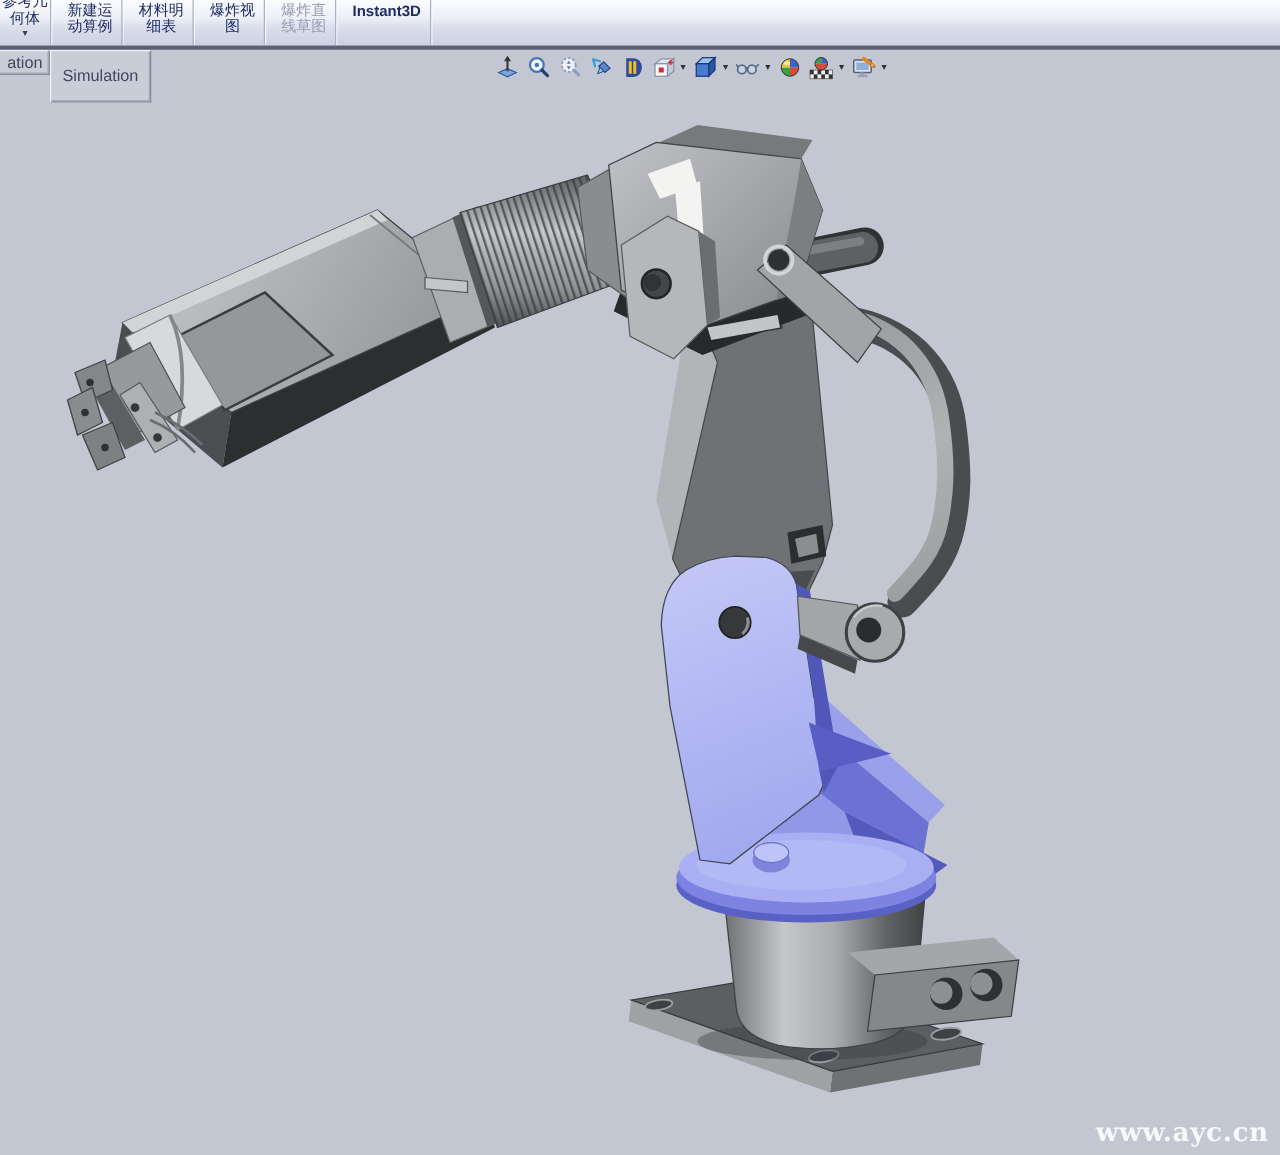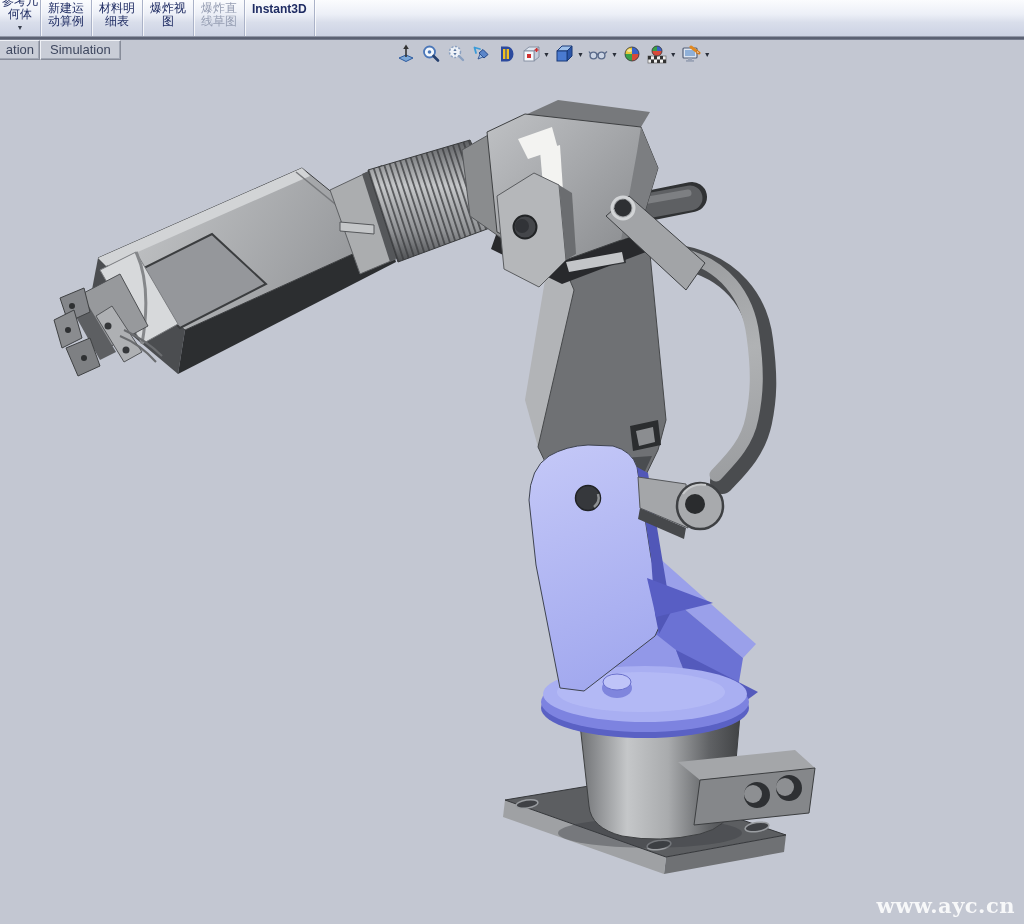--- a/index.html
+++ b/index.html
@@ -2,37 +2,37 @@
 <html><head>
 <meta charset="utf-8">
 <style>
   html,body{margin:0;padding:0;background:#8a8f9a;}
   .app{position:relative;width:1024px;height:924px;overflow:hidden;
        font-family:"Liberation Sans",sans-serif;background:#c3c7d2;}
 
   
   .toolbar{position:absolute;top:0;left:0;right:0;height:36px;z-index:4;
     background:linear-gradient(#fbfcfe 0%,#eceff7 40%,#d9deeb 62%,#ccd2e3 100%);
-    display:flex;align-items:stretch;}
+    display:flex;align-items:stretch;gap:6px;}
   .tbtn{position:relative;padding:2px 7px 0;display:flex;flex-direction:column;align-items:center;
     justify-content:flex-start;font-size:12px;line-height:13px;color:#1f2c63;
     border-right:1px solid #aab2c8;box-shadow:1px 0 0 rgba(255,255,255,.75);
     overflow:hidden;white-space:nowrap;cursor:default;}
   .tbtn.first{width:36px;padding-left:2px;padding-right:2px;}
   .tbtn.first .l1{margin-top:-7px;}
   .tbtn .caret{font-size:7px;color:#39404f;margin-top:3px;line-height:7px;}
   .tbtn.disabled{color:#969eb3;}
   .tbtn.single{justify-content:flex-start;padding-top:3px;font-weight:bold;}
 
   .divider{position:absolute;top:36px;left:0;right:0;height:4px;z-index:4;
     background:linear-gradient(#b6bccb 0%,#5d6375 30%,#585e70 75%,#9096a8 100%);}
 
   
   .tabs{position:absolute;top:40px;left:0;display:flex;z-index:3;}
-  .tab{height:18px;line-height:17px;padding:0 9px;font-size:13px;color:#3e475f;
+  .tab{height:18px;line-height:17px;padding:11px 9px;font-size:13px;color:#3e475f;
     background:#c9cdd7;border:1px solid #878c99;border-top-color:#eff1f6;
     border-left-color:#eff1f6;box-shadow:inset -1px -1px 0 #a2a8b5;cursor:default;}
   .tab.clipped{width:34px;padding:0 5px 0 0;border-left:none;text-align:right;overflow:hidden;}
 
   
   .hud{position:absolute;top:44px;left:393px;display:flex;align-items:center;z-index:3;}
   .hicon{width:20px;height:20px;margin:0 2.5px;display:flex;align-items:center;justify-content:center;}
   .hcaret{font-size:7px;color:#2a2f3a;margin:0 2px 0 0;}
 
   

